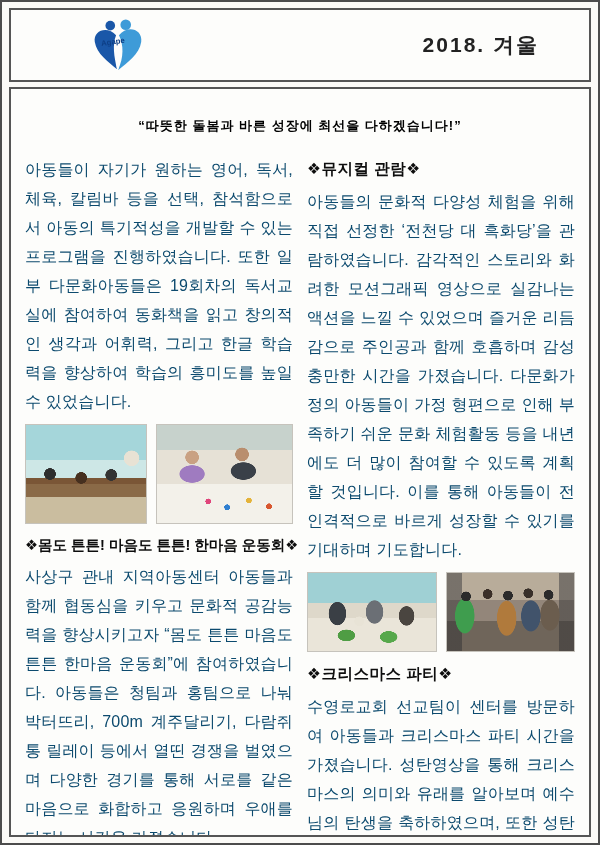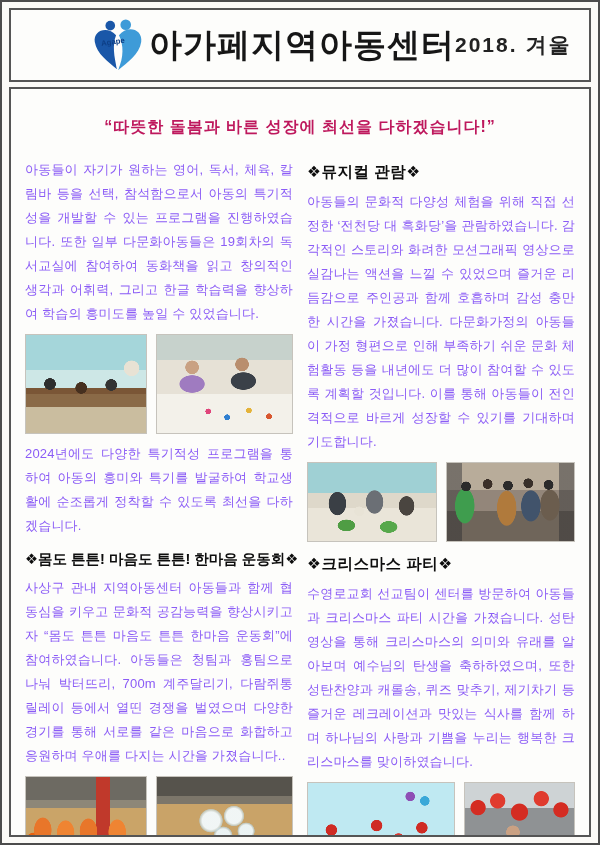--- a/index.html
+++ b/index.html
@@ -27,33 +27,33 @@
     margin-left:auto; font-size:21px; font-weight:600; color:#222;
     letter-spacing:2px; white-space:nowrap;
   }
 
   
   .content-box {
     margin:5px 7px 6px 7px; height:750px; border:2px solid #555;
     background:#fdfdfb; padding:12px 14px 10px 14px; overflow:hidden;
   }
   .motto {
-    text-align:center; font-size:16px; font-weight:700; color:#be185d;
+    text-align:center; font-size:13px; font-weight:700; color:#000000;
     letter-spacing:1px; margin:16px 0 20px 0;
   }
   .cols { display:flex; gap:14px; }
   .col { flex:1 1 0; min-width:0; }
 
   .sec-heading {
     font-size:15.5px; font-weight:700; color:#0d0d0d; letter-spacing:0.5px;
     margin:4px 0 7px 0; white-space:nowrap;
   }
   .sec-heading.tight { font-size:14.5px; letter-spacing:0; }
   .body-text {
-    font-size:13px; line-height:24px; color:#8b5cf6; text-align:justify;
+    font-size:16px; line-height:29px; color:#0c4a6e; text-align:justify;
     word-break:break-all; letter-spacing:0.2px; margin-bottom:4px;
   }
   .mt { margin-top:12px; }
 
   
   .photo-row { display:flex; gap:9px; margin:8px 0 8px 0; }
   .ph { border:1px solid #c6c3bc; flex:1 1 0; }
   .ph.w-lg { flex:1.12 1 0; }
   .ph.w-sm { flex:0.84 1 0; }
   .h100 { height:100px; } .h97 { height:97px; } .h80 { height:80px; } .h114 { height:114px; }
@@ -140,41 +140,39 @@
   <div class="header-box">
     <div class="brand">
       <svg class="logo-svg" viewBox="0 0 60 60">
         <circle cx="22" cy="10" r="5" fill="#1a57a8"></circle>
         <circle cx="38" cy="9" r="5.5" fill="#3e9bd8"></circle>
         <path d="M28 20 C20 10, 4 14, 6 27 C8 39, 20 48, 29 55 C26 42, 24 30, 28 20 Z" fill="#1a57a8"></path>
         <path d="M31 20 C39 9, 56 13, 54 27 C52 40, 40 48, 30 56 C36 43, 36 30, 31 20 Z" fill="#3e9bd8"></path>
         <path d="M29 55 C27 40, 26 28, 30 19 C34 28, 34 42, 30 56 Z" fill="#fdfdfb"></path>
         <text x="13" y="31" font-size="8" font-weight="bold" fill="#0d3f86" font-family="Liberation Sans, sans-serif" transform="rotate(-8 13 31)">Agape</text>
       </svg>
-      <div class="nl-title">아가페지역아동센터</div>
     </div>
     <div class="issue">2018. 겨울</div>
   </div>
 
   <div class="content-box">
 
     <div class="motto">“따뜻한 돌봄과 바른 성장에 최선을 다하겠습니다!”</div>
 
     <div class="cols">
 
       <div class="col">
 
         <div class="body-text">아동들이 자기가 원하는 영어, 독서, 체육, 칼림바 등을 선택, 참석함으로서 아동의 특기적성을 개발할 수 있는 프로그램을 진행하였습니다. 또한 일부 다문화아동들은 19회차의 독서교실에 참여하여 동화책을 읽고 창의적인 생각과 어휘력, 그리고 한글 학습력을 향상하여 학습의 흥미도를 높일 수 있었습니다.</div>
 
         <div class="photo-row">
           <div class="ph ph-read h100"></div>
           <div class="ph ph-craft h100 w-lg"></div>
         </div>
 
-        <div class="body-text">2024년에도 다양한 특기적성 프로그램을 통하여 아동의 흥미와 특기를 발굴하여 학교생활에 순조롭게 정착할 수 있도록 최선을 다하겠습니다.</div>
 
         <div class="sec-heading tight mt">❖몸도 튼튼! 마음도 튼튼! 한마음 운동회❖</div>
         <div class="body-text">사상구 관내 지역아동센터 아동들과 함께 협동심을 키우고 문화적 공감능력을 향상시키고자 “몸도 튼튼 마음도 튼튼 한마음 운동회”에 참여하였습니다. 아동들은 청팀과 홍팀으로 나눠 박터뜨리, 700m 계주달리기, 다람쥐통 릴레이 등에서 열띤 경쟁을 벌였으며 다양한 경기를 통해 서로를 같은 마음으로 화합하고 응원하며 우애를 다지는 시간을 가졌습니다..</div>
 
         <div class="photo-row">
           <div class="ph ph-gym1 h97"></div>
           <div class="ph ph-gym2 h97 w-lg"></div>
         </div>
 
       </div>

